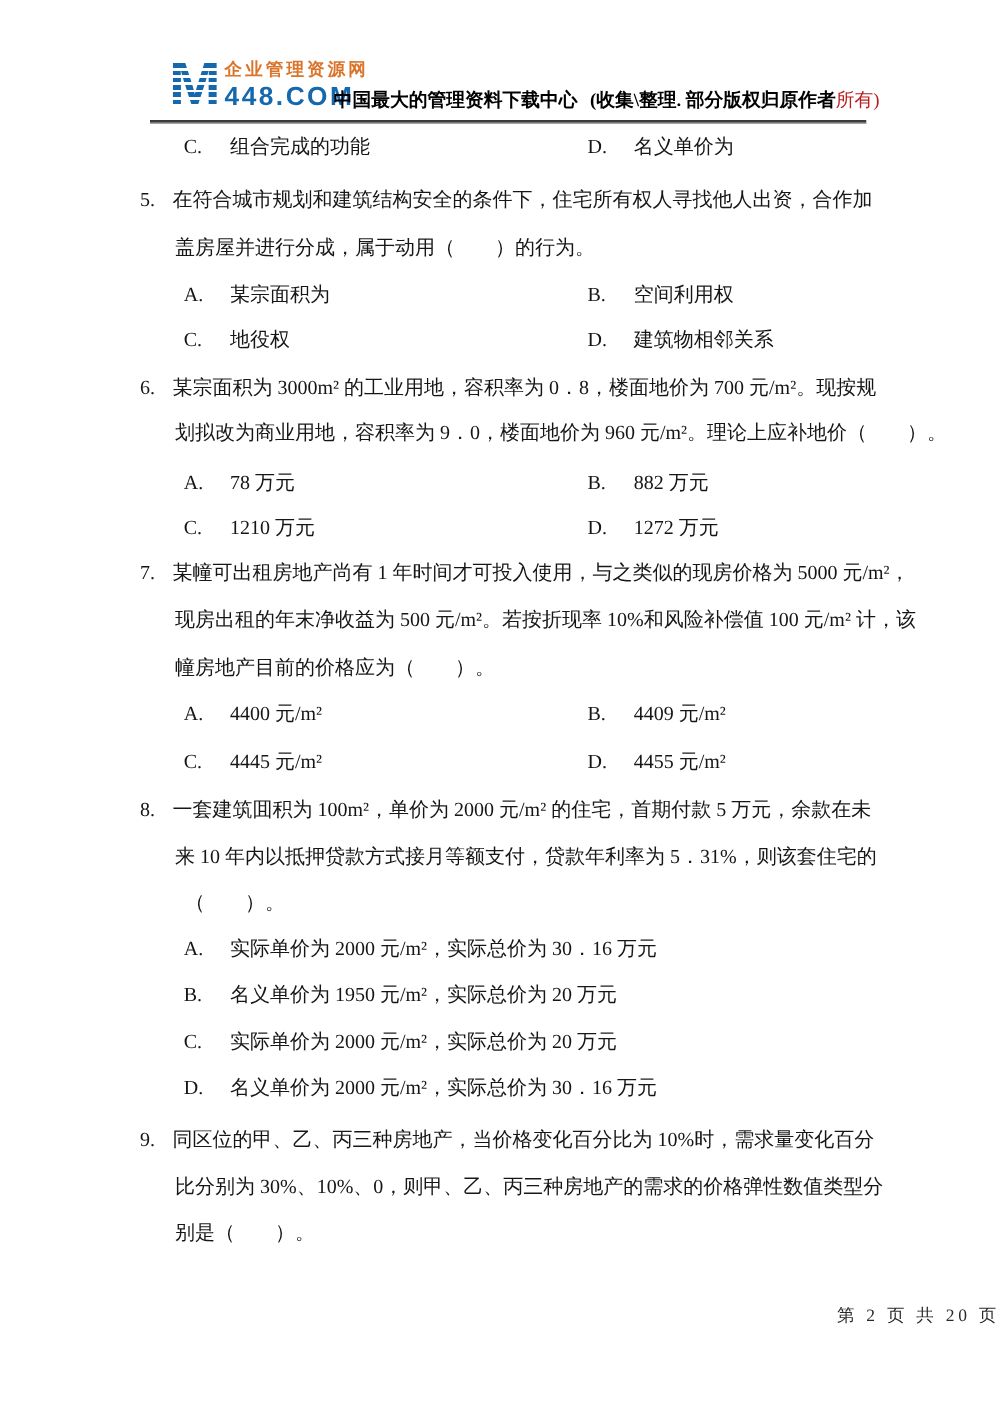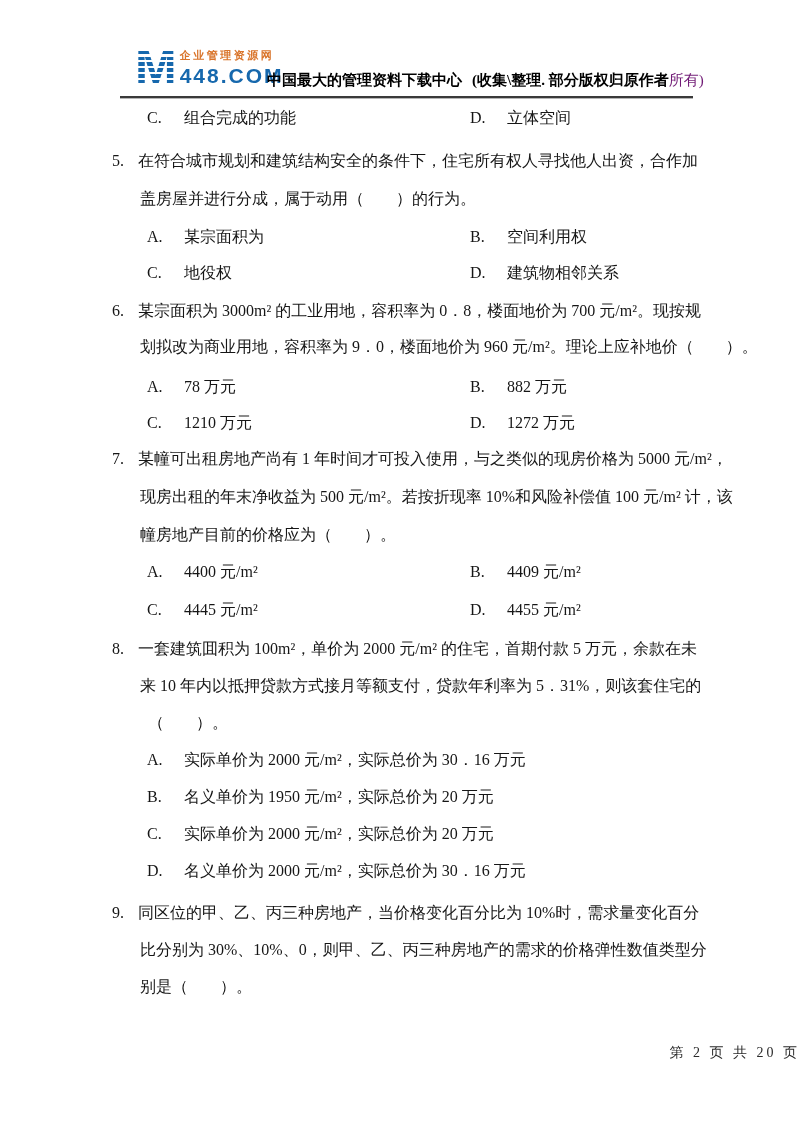--- a/index.html
+++ b/index.html
@@ -19,32 +19,32 @@
     font-weight:800;font-size:50px;line-height:44px;height:46px;
     color:#1668ad;letter-spacing:-2px;
   }
   .logo-m .stripes{
     content:"";position:absolute;inset:0;
     background:repeating-linear-gradient(180deg,transparent 0 3.6px,#ffffff 3.6px 5.8px);
   }
   .logo-right{display:flex;flex-direction:column;justify-content:center;gap:1px;}
   .logo-site{
     font-family:"Liberation Sans","DejaVu Sans",sans-serif;
-    font-size:11px;font-weight:700;color:#d9742a;letter-spacing:2.5px;white-space:nowrap;
+    font-size:14px;font-weight:700;color:#d9742a;letter-spacing:2.5px;white-space:nowrap;
   }
   .logo-domain{
     font-family:"Liberation Sans","DejaVu Sans",sans-serif;
     font-size:21px;font-weight:800;color:#1668ad;letter-spacing:2px;white-space:nowrap;
   }
   .tagline{
     position:absolute;left:267px;top:71px;
     font-size:15px;font-weight:700;color:#000;white-space:nowrap;
   }
   .tagline .note{margin-left:10px;text-align:right;}
-  .tagline .light{color:#701a75;font-weight:400;}
+  .tagline .light{color:#b91c1c;font-weight:400;}
   .divider{
     position:absolute;left:120px;top:96px;width:573px;height:2px;
     background:#3a3a3a;border-bottom:1px solid #b5b5b5;
   }
   
   .ln{
     position:absolute;
     font-size:16px;line-height:1.25;white-space:nowrap;color:#161616;
   }
   .qnum{display:inline-block;width:26px;}
@@ -66,21 +66,21 @@
       <div class="logo-site">企业管理资源网</div>
       <div class="logo-domain">448.COM</div>
     </div>
   </div>
   <div class="tagline">
     <span>中国最大的管理资料下载中心</span><span class="note">(收集\整理. 部分版权归原作者</span><span class="light">所有)</span>
   </div>
   <div class="divider"></div>
 
   <div class="ln" style="top:108px;left:147px"><span class="olbl">C.</span><span>组合完成的功能</span></div>
-  <div class="ln" style="top:108px;left:470px"><span class="olbl">D.</span><span>立体空间</span></div>
+  <div class="ln" style="top:108px;left:470px"><span class="olbl">D.</span><span>名义单价为</span></div>
 
   <div class="ln" style="top:151px;left:112px"><span class="qnum">5.</span><span>在符合城市规划和建筑结构安全的条件下，住宅所有权人寻找他人出资，合作加</span></div>
   <div class="ln" style="top:189px;left:140px">盖房屋并进行分成，属于动用（　　）的行为。</div>
   <div class="ln" style="top:227px;left:147px"><span class="olbl">A.</span><span>某宗面积为</span></div>
   <div class="ln" style="top:227px;left:470px"><span class="olbl">B.</span><span>空间利用权</span></div>
   <div class="ln" style="top:263px;left:147px"><span class="olbl">C.</span><span>地役权</span></div>
   <div class="ln" style="top:263px;left:470px"><span class="olbl">D.</span><span>建筑物相邻关系</span></div>
 
   <div class="ln" style="top:301px;left:112px"><span class="qnum">6.</span><span>某宗面积为 3000m² 的工业用地，容积率为 0．8，楼面地价为 700 元/m²。现按规</span></div>
   <div class="ln" style="top:337px;left:140px">划拟改为商业用地，容积率为 9．0，楼面地价为 960 元/m²。理论上应补地价（　　）。</div>

